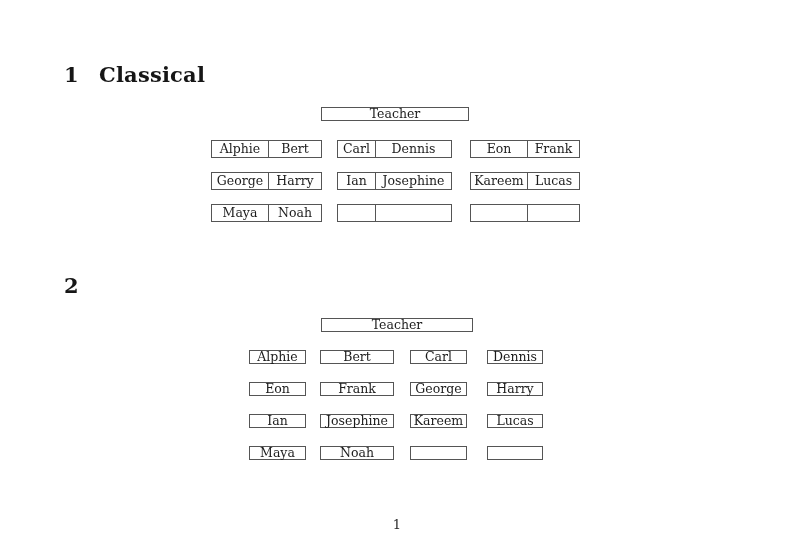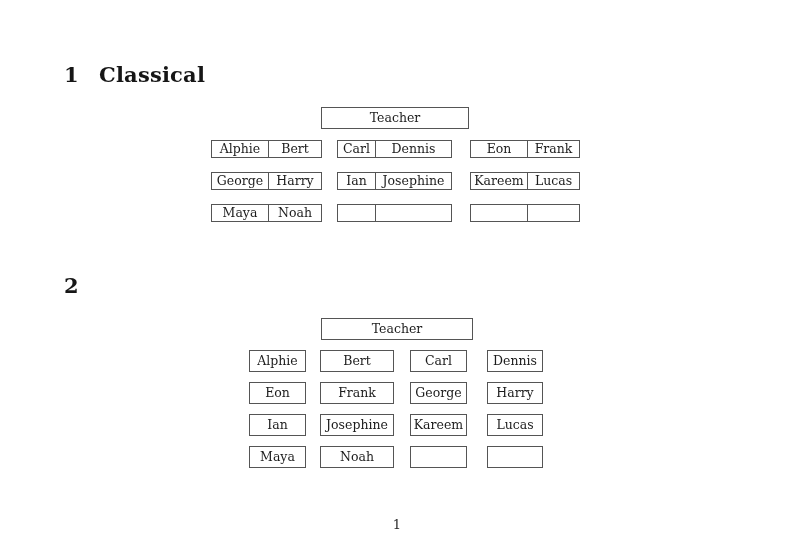--- a/index.html
+++ b/index.html
@@ -15,21 +15,21 @@
 
   .section-heading {
     position: absolute; left: 64px;
     display: flex; align-items: baseline;
     font-size: 21px; font-weight: bold; color: #161616;
     letter-spacing: 0.2px;
   }
   .sec-num { display: inline-block; width: 35px; }
 
   .box {
-    position: absolute; height: 22px;
+    position: absolute; height: 14px;
     border: 1px solid #555555;
     display: flex; align-items: center; justify-content: center;
     font-size: 12.5px; line-height: 1; background: #ffffff;
   }
 
   .desk {
     position: absolute; height: 18px;
     border: 1px solid #555555;
     display: flex; background: #ffffff;
   }

